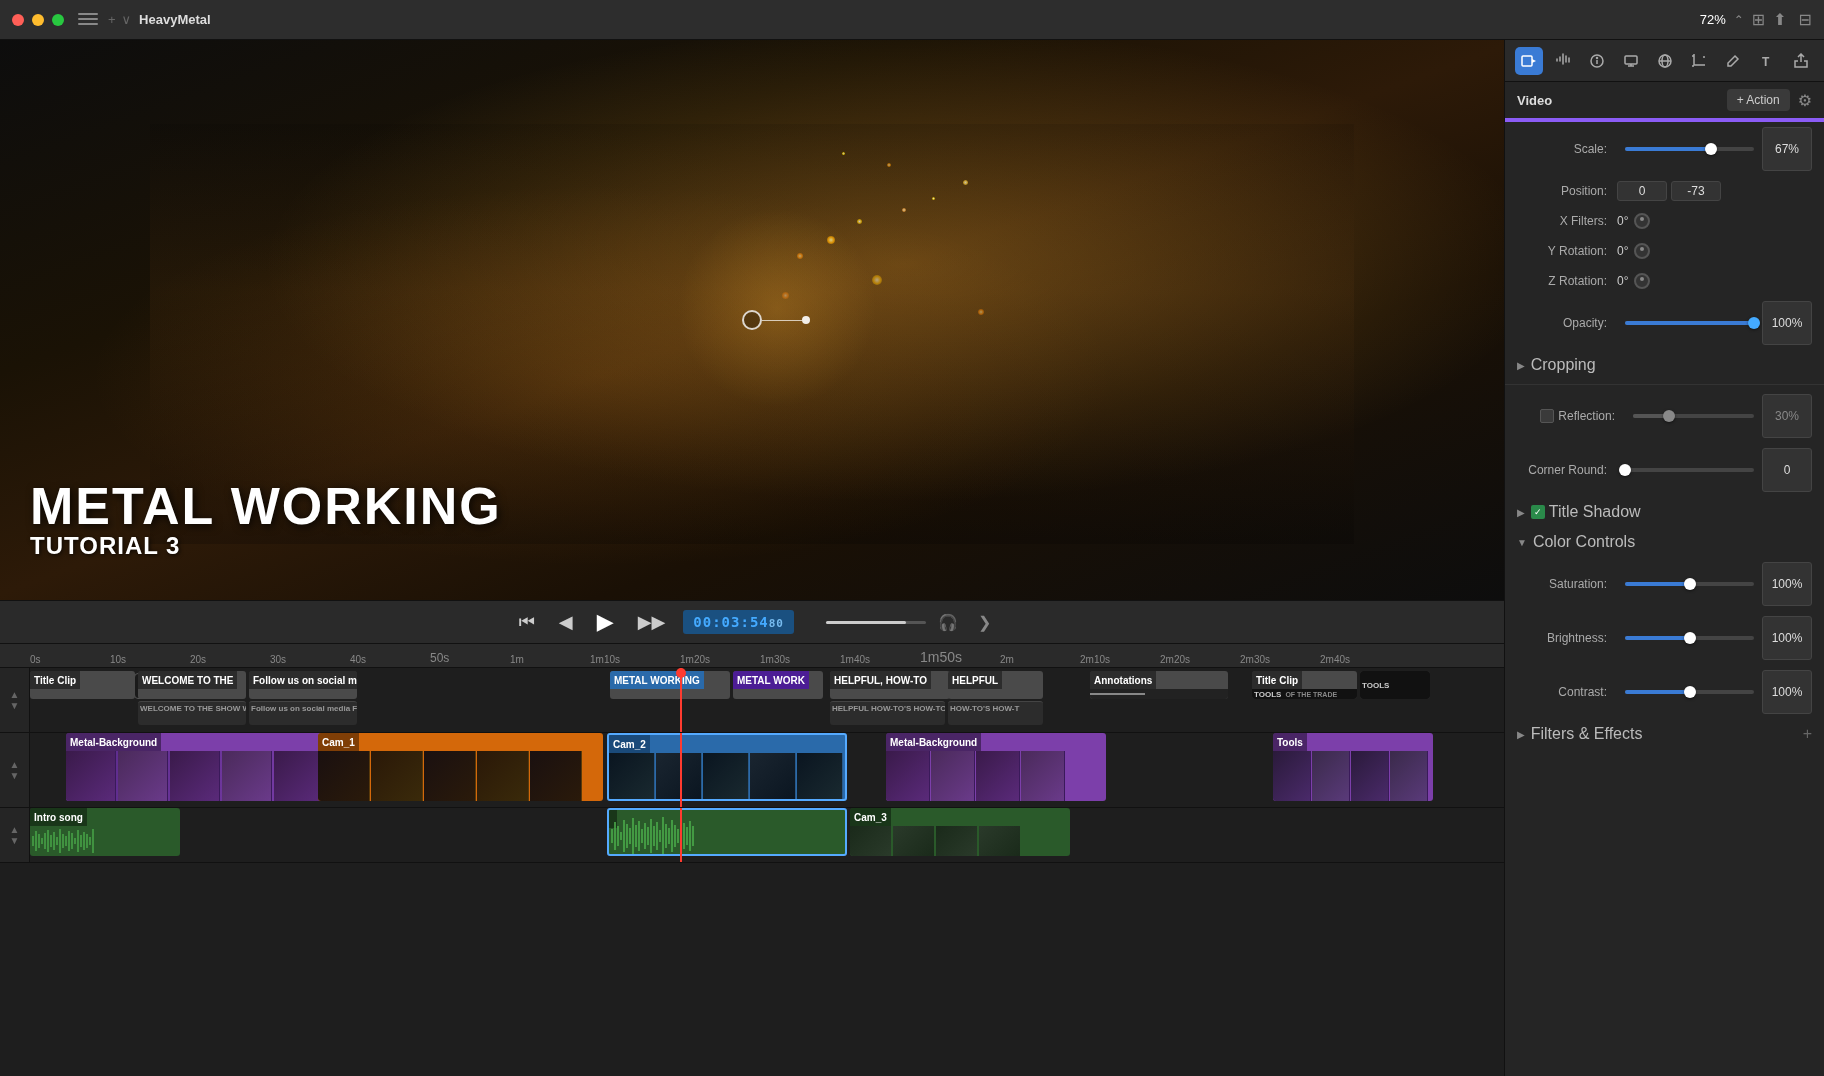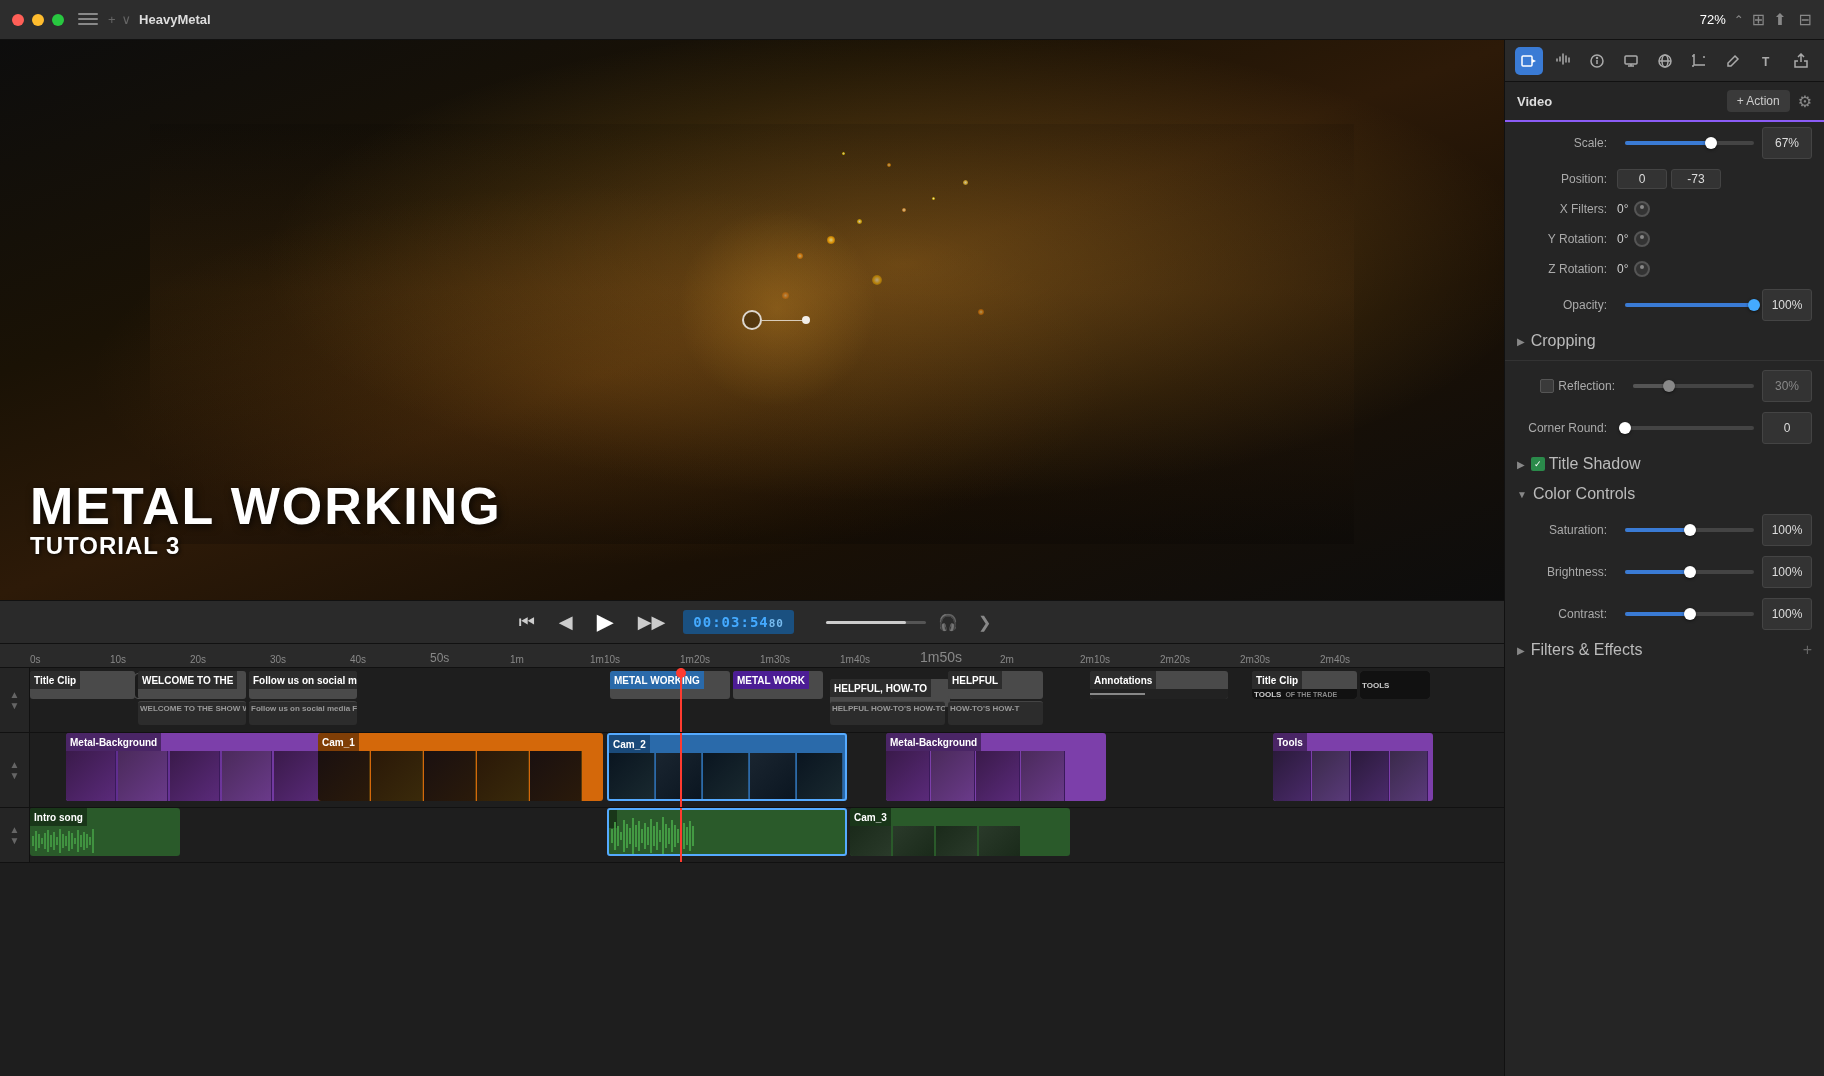--- a/index.html
+++ b/index.html
@@ -389,21 +389,21 @@
       background: #3a7bd5;
       color: #fff;
     }
 
     
     .inspector-header {
       height: 40px;
       display: flex;
       align-items: center;
       padding: 0 12px;
-      border-bottom: 2px solid #8b5cf6;
+      border-bottom: 4px solid #8b5cf6;
       flex-shrink: 0;
     }
     .inspector-title {
       font-size: 13px;
       font-weight: 600;
       color: #ddd;
       flex: 1;
     }
     .add-action-btn {
       background: #3a3a3a;
@@ -435,21 +435,21 @@
       flex-shrink: 0;
       text-align: right;
       padding-right: 10px;
     }
     .inspector-value {
       font-size: 12px;
       color: #ddd;
       background: #333;
       border: 1px solid #444;
       border-radius: 3px;
-      padding: 8px 6px;
+      padding: 14px 6px;
       min-width: 50px;
       text-align: center;
     }
     .inspector-slider-track {
       flex: 1;
       height: 4px;
       background: #444;
       border-radius: 2px;
       position: relative;
       margin: 0 6px;
@@ -730,21 +730,21 @@
               </div>
               <div class="clip clip-gray" style="left:219px;width:108px;height:28px;top:0">
                 <div class="clip-title">Follow us on social m</div>
               </div>
               <div class="clip clip-gray" style="left:580px;width:120px;height:28px;top:0">
                 <div class="clip-title" style="background:#2a6aaa;">METAL WORKING</div>
               </div>
               <div class="clip clip-gray" style="left:703px;width:90px;height:28px;top:0">
                 <div class="clip-title" style="background:#4c1d95;">METAL WORK</div>
               </div>
-              <div class="clip clip-gray" style="left:800px;width:120px;height:28px;top:8px">
+              <div class="clip clip-gray" style="left:800px;width:120px;height:28px;top:0">
                 <div class="clip-title">HELPFUL, HOW-TO</div>
               </div>
               <div class="clip clip-gray" style="left:918px;width:95px;height:28px;top:0">
                 <div class="clip-title">HELPFUL</div>
               </div>
               <div class="clip clip-gray" style="left:1060px;width:138px;height:28px;top:0">
                 <div class="clip-title">Annotations</div>
                 <div style="position:absolute;top:18px;left:0;right:0;bottom:0;background:#222;display:flex;align-items:center;justify-content:center;">
                   <div style="width:100%;height:2px;background:linear-gradient(to right,#888 0%,#888 40%,transparent 40%);"></div>
                 </div>

